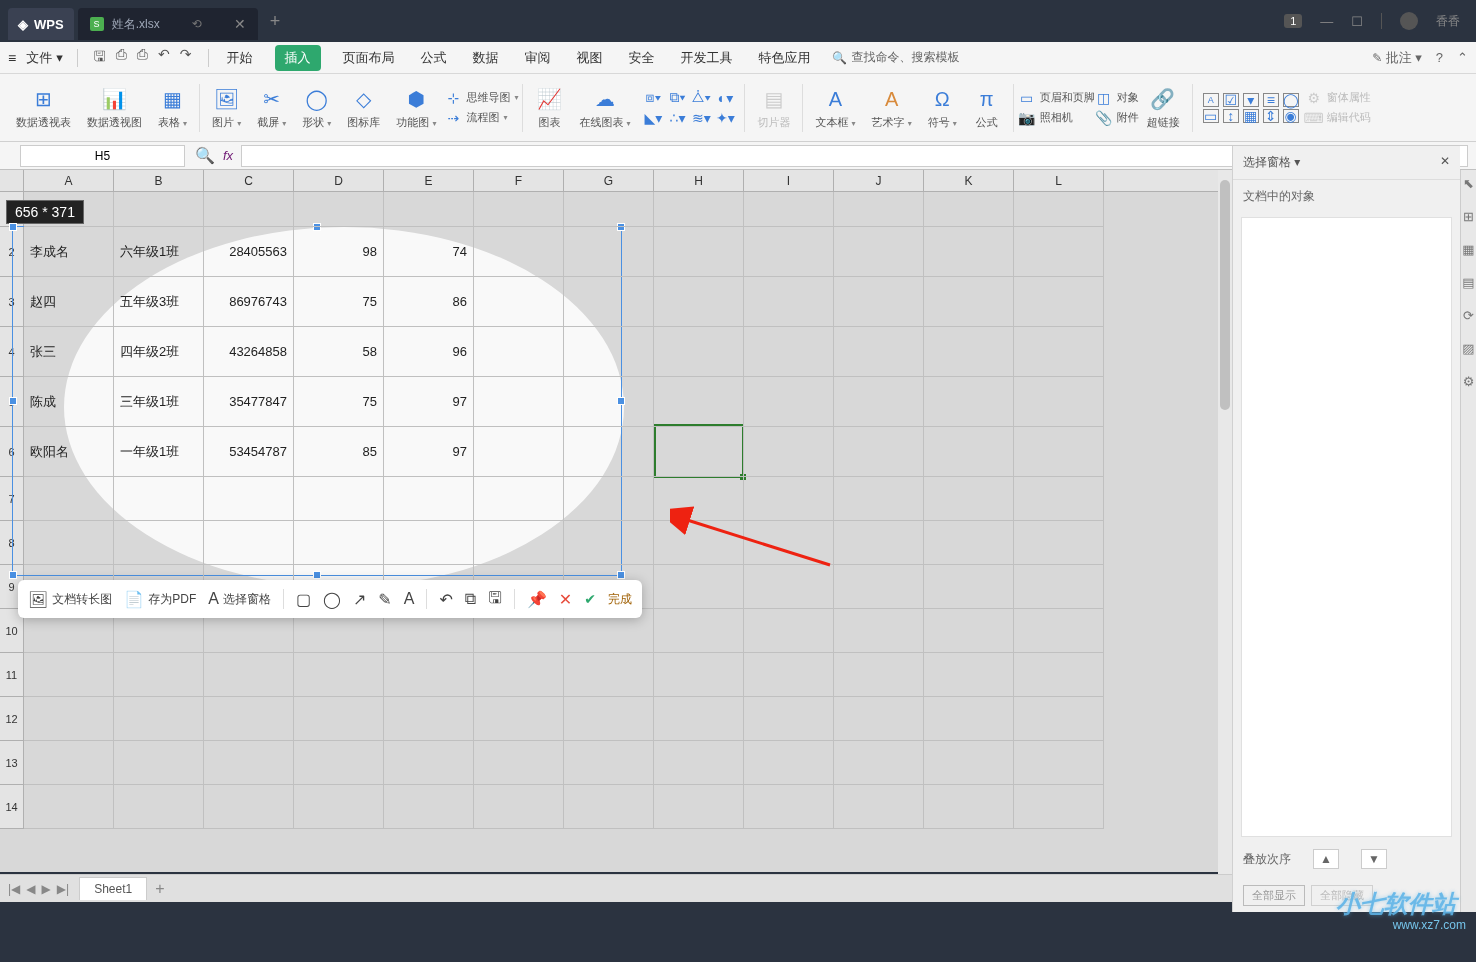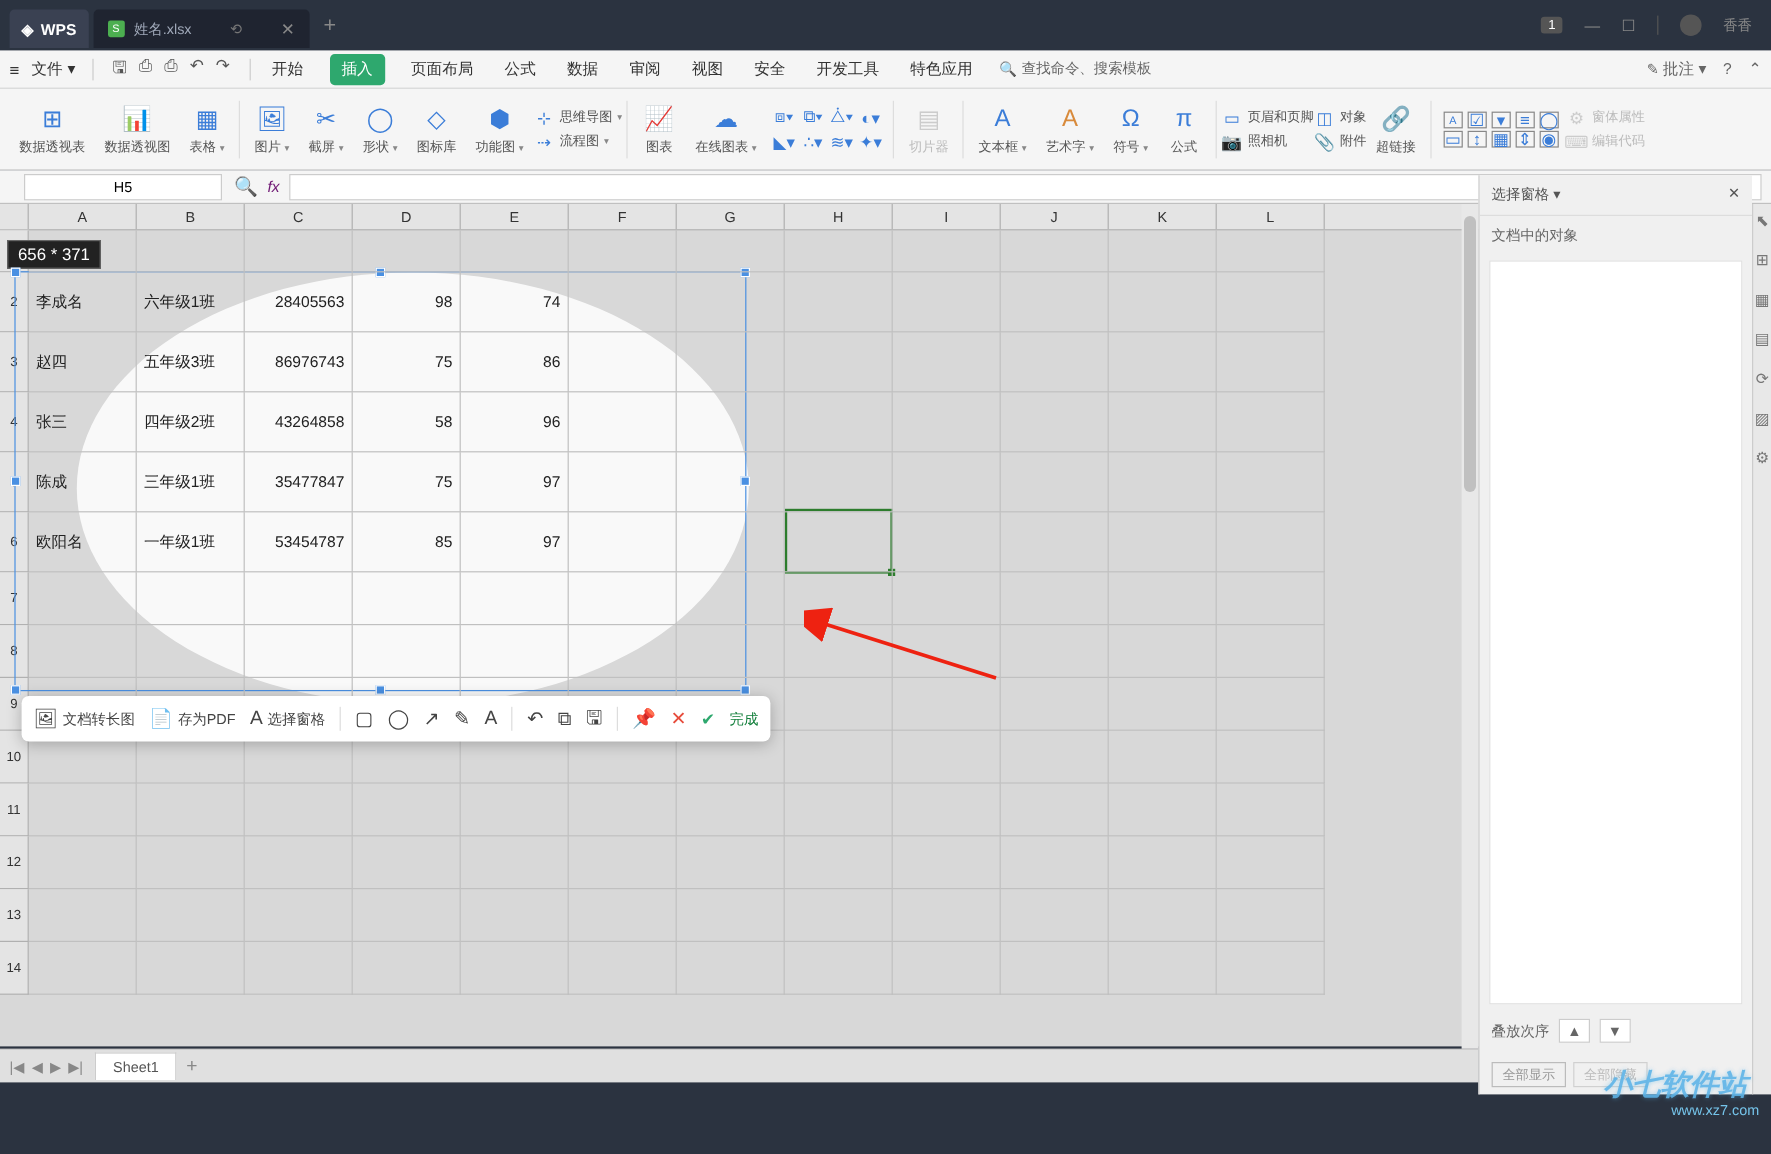--- a/index.html
+++ b/index.html
@@ -77,29 +77,29 @@
 .ellipse-hl { position: absolute; border-radius: 50%; background: rgba(255,255,255,0.85); pointer-events: none; z-index: -1; }
 .cells-wrap { position: relative; }
 
 
 .screenshot-tb { position: absolute; background: #fff; border-radius: 6px; box-shadow: 0 2px 12px rgba(0,0,0,0.25); height: 38px; display: flex; align-items: center; padding: 0 10px; gap: 12px; font-size: 12px; color: #444; z-index: 100; }
 .screenshot-tb .st-item { display: flex; align-items: center; gap: 4px; }
 .screenshot-tb .st-sep { width: 1px; height: 20px; background: #ddd; }
 .screenshot-tb .st-icon { font-size: 16px; }
 .screenshot-tb .st-close { color: #e74c3c; font-size: 16px; }
 .screenshot-tb .st-check { color: #2ea86e; font-size: 14px; }
-.screenshot-tb .st-done { color: #15803d; }
+.screenshot-tb .st-done { color: #a16207; }
 
 
 .red-arrow { position: absolute; z-index: 50; }
 .side-panel { position: absolute; top: 146px; right: 16px; width: 228px; bottom: 50px; background: #f0f0f0; border-left: 1px solid #d0d0d0; font-size: 12px; margin-left: 32px; }
 .side-panel .sp-header { padding: 8px 10px; font-size: 12px; color: #555; display: flex; justify-content: space-between; border-bottom: 1px solid #ddd; }
 .side-panel .sp-sub { padding: 8px 10px; color: #666; }
 .side-panel .sp-body { background: #fff; margin: 4px 8px; height: 620px; border: 1px solid #e0e0e0; }
-.side-panel .sp-footer { padding: 8px 10px; display: flex; align-items: center; gap: 8px; color: #666; }
+.side-panel .sp-footer { padding: 8px 10px; display: flex; align-items: center; gap: 22px; color: #666; }
 .side-panel .sp-btn { border: 1px solid #ccc; padding: 2px 6px; background: #fff; }
 
 
 .vtoolbar { position: absolute; top: 170px; right: 0; width: 16px; bottom: 50px; background: #e8e8e8; border-left: 1px solid #ccc; display: flex; flex-direction: column; align-items: center; gap: 18px; padding-top: 6px; color: #777; font-size: 13px; }
 .sheet-tabs { position: absolute; bottom: 60px; left: 0; right: 244px; height: 28px; background: #e0e0e0; border-top: 1px solid #ccc; display: flex; align-items: center; font-size: 12px; color: #555; padding-left: 8px; }
 .sheet-tabs .nav { display: flex; gap: 6px; color: #888; margin-right: 10px; }
 .sheet-tabs .stab { background: #fff; padding: 4px 14px; border: 1px solid #ccc; border-bottom: none; }
 .sheet-tabs .add-sheet { margin-left: 8px; font-size: 16px; color: #888; }
 
 

